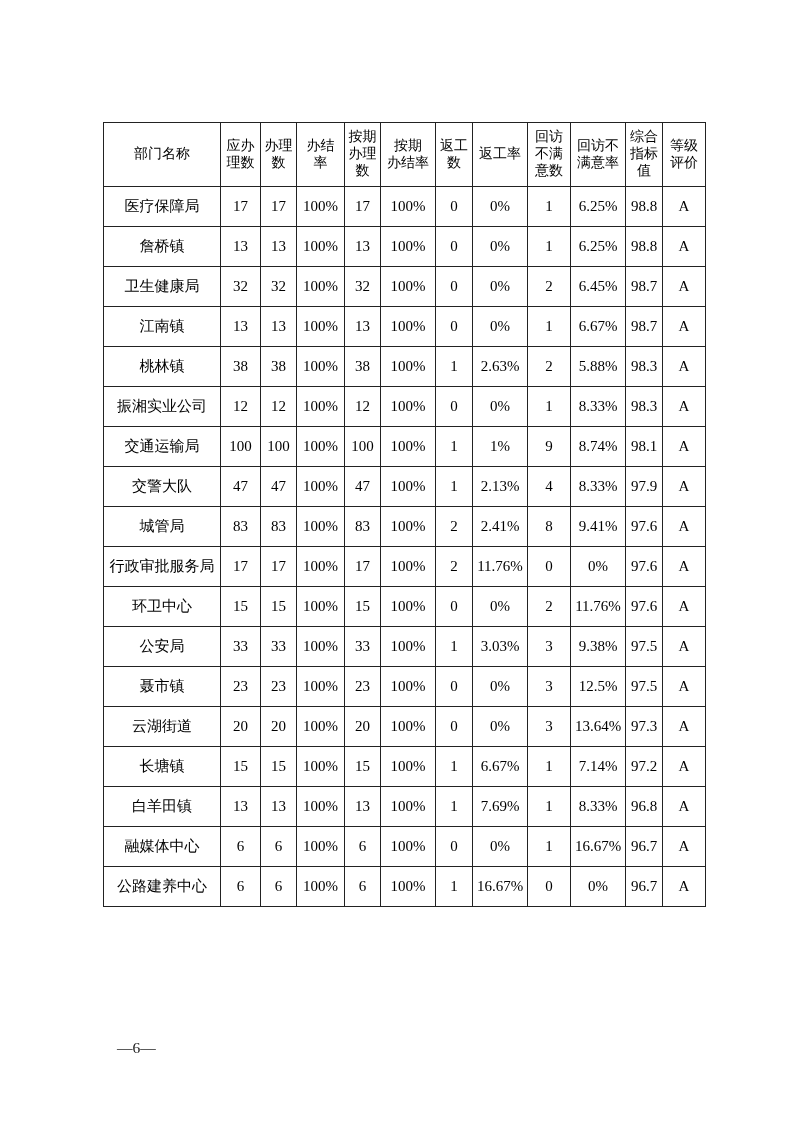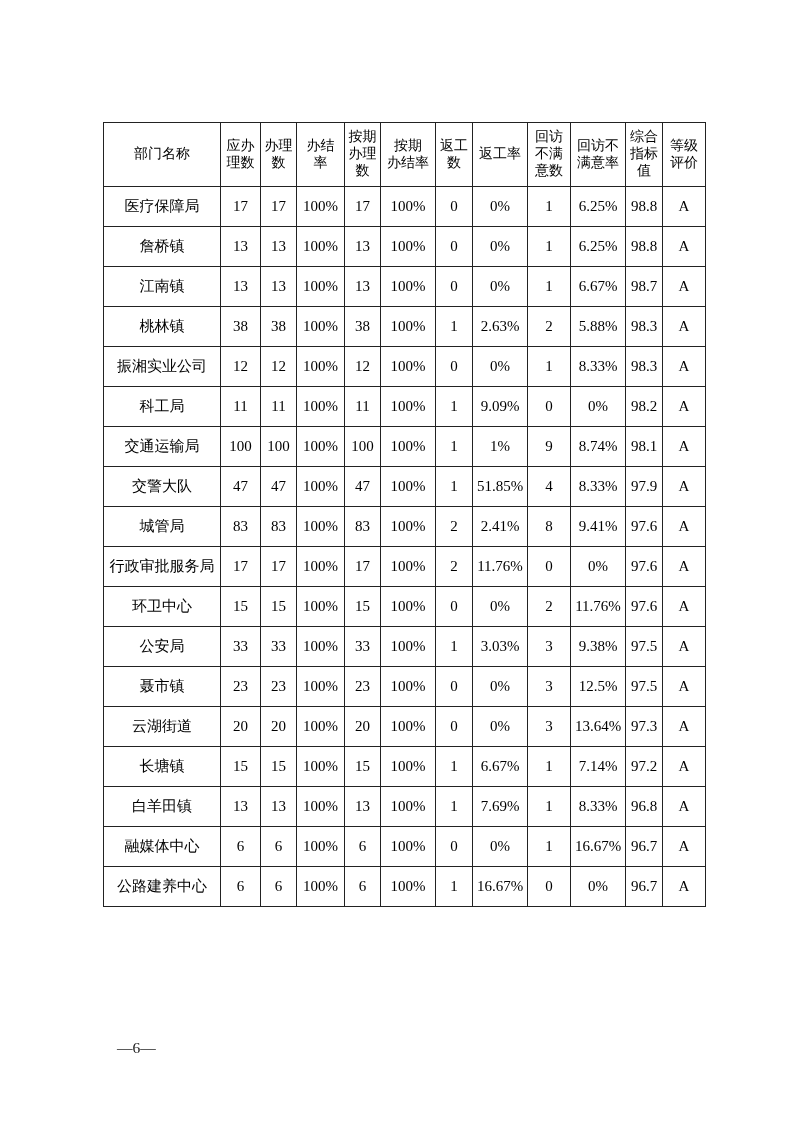--- a/index.html
+++ b/index.html
@@ -131,20 +131,34 @@
           <td>13</td>
           <td>100%</td>
           <td>0</td>
           <td>0%</td>
           <td>1</td>
           <td>6.25%</td>
           <td>98.8</td>
           <td>A</td>
         </tr>
         <tr>
+          <td>卫生健康局</td>
+          <td>32</td>
+          <td>32</td>
+          <td>100%</td>
+          <td>32</td>
+          <td>100%</td>
+          <td>0</td>
+          <td>0%</td>
+          <td>2</td>
+          <td>6.45%</td>
+          <td>98.7</td>
+          <td>A</td>
+        </tr>
+        <tr>
           <td>江南镇</td>
           <td>13</td>
           <td>13</td>
           <td>100%</td>
           <td>13</td>
           <td>100%</td>
           <td>0</td>
           <td>0%</td>
           <td>1</td>
           <td>6.67%</td>
@@ -170,34 +184,20 @@
           <td>12</td>
           <td>12</td>
           <td>100%</td>
           <td>12</td>
           <td>100%</td>
           <td>0</td>
           <td>0%</td>
           <td>1</td>
           <td>8.33%</td>
           <td>98.3</td>
-          <td>A</td>
-        </tr>
-        <tr>
-          <td>科工局</td>
-          <td>11</td>
-          <td>11</td>
-          <td>100%</td>
-          <td>11</td>
-          <td>100%</td>
-          <td>1</td>
-          <td>9.09%</td>
-          <td>0</td>
-          <td>0%</td>
-          <td>98.2</td>
           <td>A</td>
         </tr>
         <tr>
           <td>交通运输局</td>
           <td>100</td>
           <td>100</td>
           <td>100%</td>
           <td>100</td>
           <td>100%</td>
           <td>1</td>
@@ -208,21 +208,21 @@
           <td>A</td>
         </tr>
         <tr>
           <td>交警大队</td>
           <td>47</td>
           <td>47</td>
           <td>100%</td>
           <td>47</td>
           <td>100%</td>
           <td>1</td>
-          <td>51.85%</td>
+          <td>2.13%</td>
           <td>4</td>
           <td>8.33%</td>
           <td>97.9</td>
           <td>A</td>
         </tr>
         <tr>
           <td>城管局</td>
           <td>83</td>
           <td>83</td>
           <td>100%</td>

